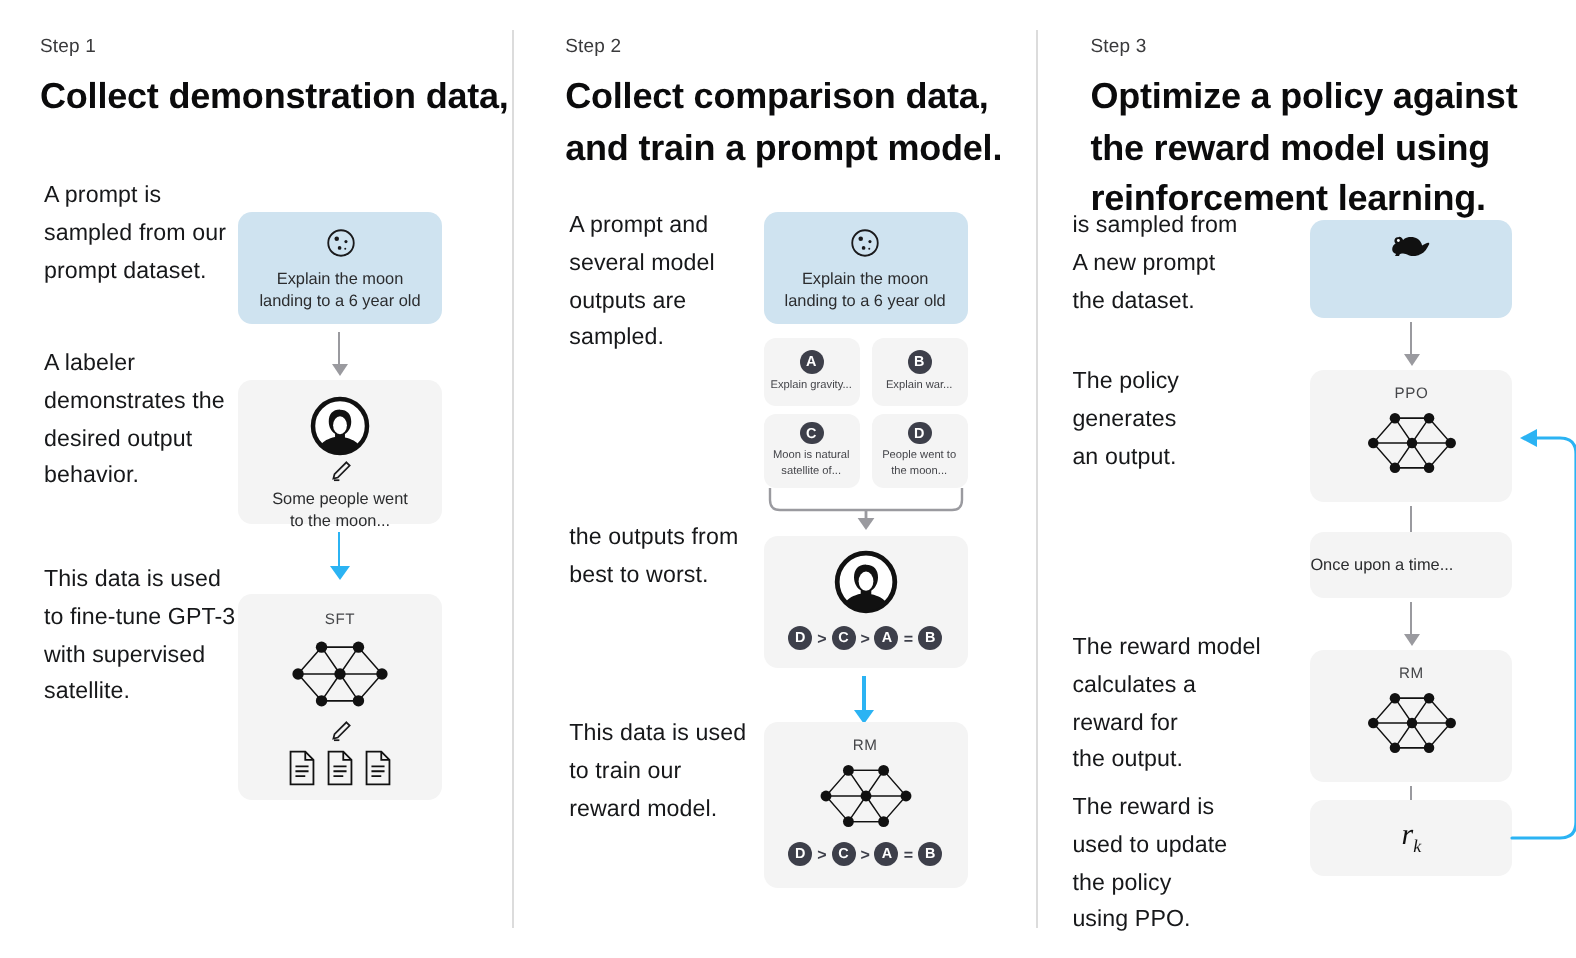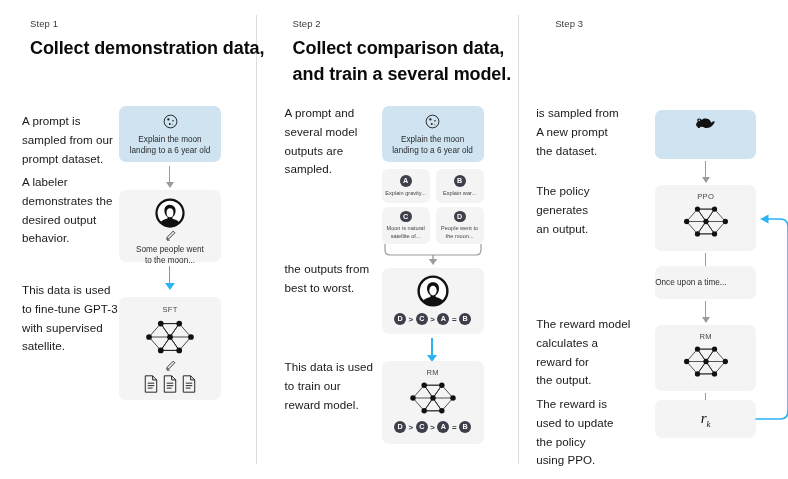--- a/index.html
+++ b/index.html
@@ -5,21 +5,21 @@
   html,body{margin:0;padding:0;}
   body{
     width:788px;height:479px;
     background:#ffffff;
     font-family:"Liberation Sans","DejaVu Sans",sans-serif;
     color:#0f0f10;
     overflow:hidden;
     position:relative;
   }
   .board{position:absolute;inset:0;display:flex;}
-  .col{position:relative;width:262.6px;height:458px;box-sizing:border-box;padding:18px 0 0 30px;}
+  .col{position:relative;width:262.6px;height:458px;box-sizing:border-box;padding:18px 0 0 20px;}
   .divider{position:absolute;top:15px;bottom:15px;width:1px;background:#dcdcdc;}
   .d1{left:256px;} .d2{left:518px;}
 
   .step-label{font-size:9.5px;color:#3a3a3c;letter-spacing:.1px;margin:0 0 7px 0;line-height:1.2;}
   .step-title{font-size:18px;font-weight:bold;line-height:1.42;color:#0b0b0c;margin:0;letter-spacing:-.1px;}
   .step-title div{white-space:nowrap;}
 
   .body-text{position:absolute;font-size:11.6px;line-height:1.62;color:#17181a;letter-spacing:.05px;}
   .body-text div{white-space:nowrap;}
 
@@ -60,21 +60,21 @@
 
   <div class="divider d1"></div>
   <div class="divider d2"></div>
 
   <div class="col">
     <div class="step-label">Step 1</div>
     <div class="step-title">
       <div>Collect demonstration data,</div>
     </div>
 
-    <div class="body-text" style="left:22px;top:112px;">
+    <div class="body-text" style="left:22px;top:89px;">
       <div>A prompt is</div>
       <div>sampled from our</div>
       <div>prompt dataset.</div>
     </div>
 
     <div class="body-text" style="left:22px;top:173px;">
       <div>A labeler</div>
       <div>demonstrates the</div>
       <div>desired output</div>
       <div>behavior.</div>
@@ -175,21 +175,21 @@
             <path d="M5 10h8M5 13h8M5 16h6"></path>
         </svg>
       </div>
     </div>
   </div>
 
   <div class="col">
     <div class="step-label">Step 2</div>
     <div class="step-title">
       <div>Collect comparison data,</div>
-      <div>and train a several model.</div>
+      <div>and train a prompt model.</div>
     </div>
 
     <div class="body-text" style="left:22px;top:104px;">
       <div>A prompt and</div>
       <div>several model</div>
       <div>outputs are</div>
       <div>sampled.</div>
     </div>
 
     <div class="body-text" style="left:22px;top:260px;">
@@ -302,20 +302,25 @@
         <span class="op">&gt;</span>
         <span class="badge">A</span>
         <span class="op">=</span>
         <span class="badge">B</span>
       </div>
     </div>
   </div>
 
   <div class="col">
     <div class="step-label">Step 3</div>
+    <div class="step-title">
+      <div>Optimize a policy against</div>
+      <div>the reward model using</div>
+      <div>reinforcement learning.</div>
+    </div>
 
     <div class="body-text" style="left:11px;top:104px;">
       <div>is sampled from</div>
       <div>A new prompt</div>
       <div>the dataset.</div>
     </div>
 
     <div class="body-text" style="left:11px;top:182px;">
       <div>The policy</div>
       <div>generates</div>

